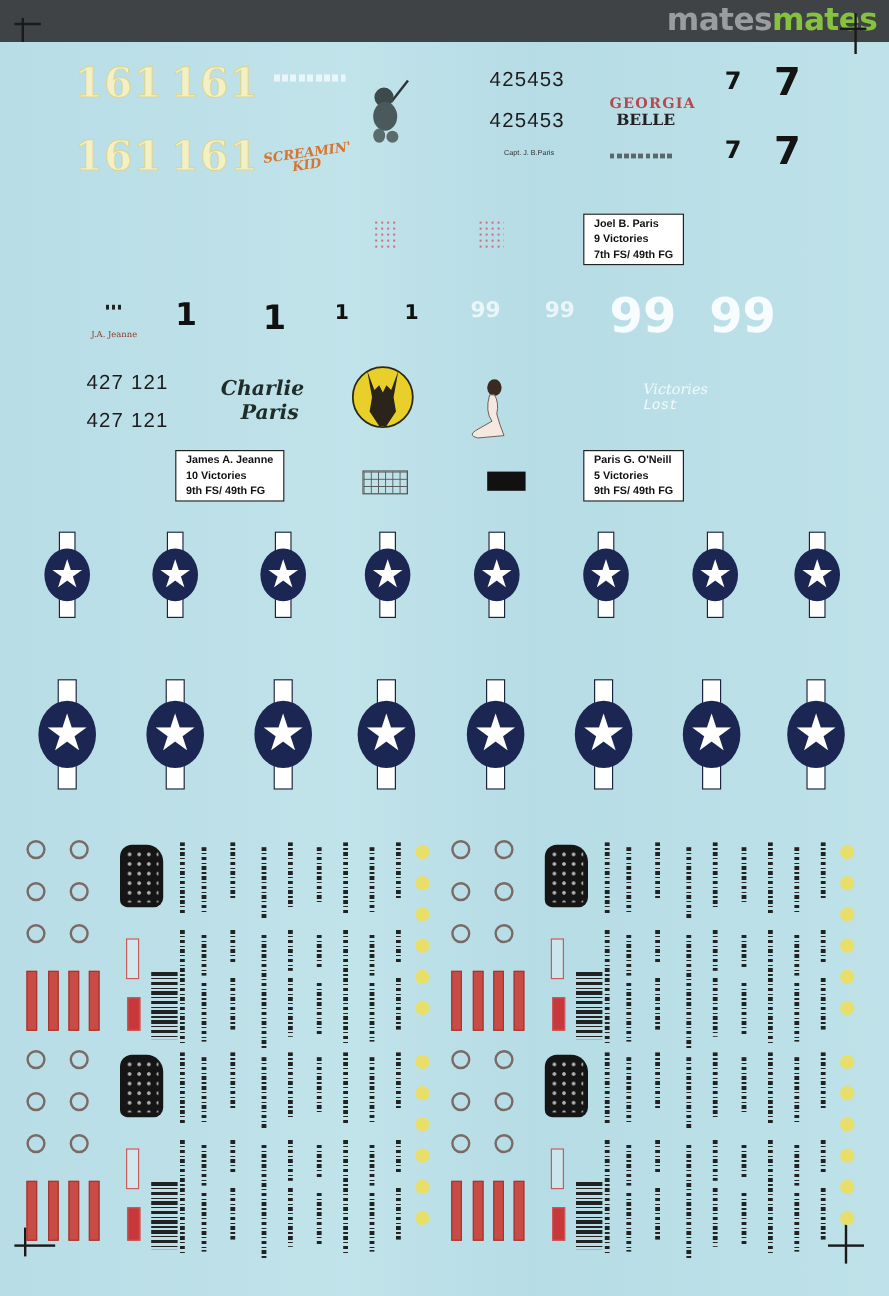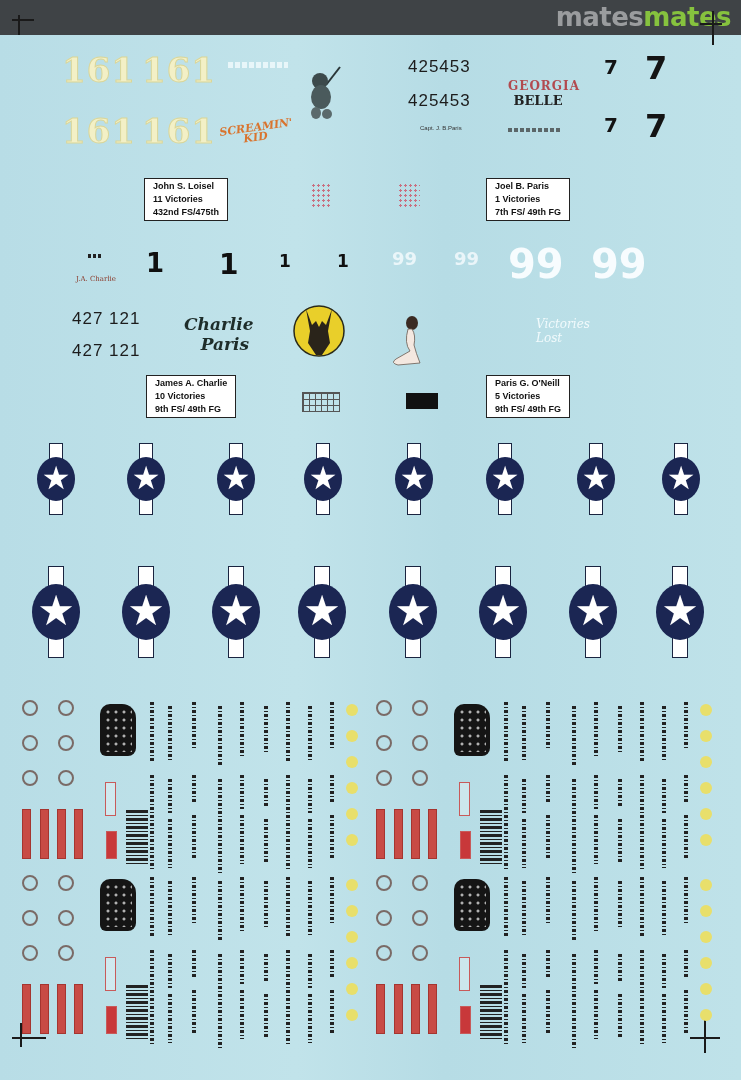--- a/index.html
+++ b/index.html
@@ -99,35 +99,30 @@
   <div class="abs" style="left:508px;top:44px;width:60px;text-align:center;">
     <div class="georgia">GEORGIA</div>
     <div class="belle">BELLE</div>
   </div>
 
   <div class="abs seven" style="left:604px;top:20px;font-size:20px;">7</div>
   <div class="abs seven" style="left:645px;top:14px;font-size:32px;">7</div>
   <div class="abs seven" style="left:604px;top:78px;font-size:20px;">7</div>
   <div class="abs seven" style="left:645px;top:72px;font-size:32px;">7</div>
 
-  <div class="victory" style="left:144px;top:143px;">
-    <div>John S. Loisel</div>
-    <div>11 Victories</div>
-    <div>432nd FS/475th</div>
-  </div>
   <div class="dotgrid" style="left:311px;top:148px;width:20px;height:24px;"></div>
   <div class="dotgrid" style="left:398px;top:148px;width:22px;height:24px;"></div>
   <div class="victory" style="left:486px;top:143px;">
     <div>Joel B. Paris</div>
-    <div>1 Victories</div>
+    <div>9 Victories</div>
     <div>7th FS/ 49th FG</div>
   </div>
 
   <div class="abs" style="left:88px;top:219px;width:14px;height:4px;background:repeating-linear-gradient(90deg,#222 0 3px,transparent 3px 5px);"></div>
-  <div class="abs watkins-small" style="left:76px;top:240px;">J.A. Charlie</div>
+  <div class="abs watkins-small" style="left:76px;top:240px;">J.A. Jeanne</div>
   <div class="abs one" style="left:146px;top:213px;font-size:26px;">1</div>
   <div class="abs one" style="left:219px;top:213px;font-size:28px;">1</div>
   <div class="abs one" style="left:279px;top:216px;font-size:17px;">1</div>
   <div class="abs one" style="left:337px;top:216px;font-size:17px;">1</div>
   <div class="abs nine" style="left:392px;top:213px;font-size:18px;opacity:.8;">99</div>
   <div class="abs nine" style="left:454px;top:213px;font-size:18px;opacity:.8;">99</div>
   <div class="abs nine" style="left:508px;top:206px;font-size:40px;">99</div>
   <div class="abs nine" style="left:591px;top:206px;font-size:40px;">99</div>
 
   <div class="abs serial" style="left:72px;top:274px;">427 121</div>
@@ -142,25 +137,25 @@
     <path d="M14 6 L20 22 L24 18 L27 24 L30 18 L34 22 L40 6 L36 28 L38 40 L30 52 L24 52 L16 40 L18 28 Z" fill="#2a241a"></path>
   </svg>
 
   <svg class="abs" style="left:386px;top:278px;" width="46" height="56" viewBox="0 0 46 56">
     <ellipse cx="26" cy="10" rx="6" ry="7" fill="#3a2a22"></ellipse>
     <path d="M22 16 Q18 30 24 38 L10 46 Q4 50 12 52 L34 50 Q30 40 28 32 Q30 22 26 16 Z" fill="#f4e8e0" stroke="#6a5a50" stroke-width="0.8"></path>
   </svg>
 
   <div class="abs beautiful" style="left:536px;top:282px;">
     <div>Victories</div>
-    <div style="padding-left:-4px;">Lost</div>
+    <div style="padding-left:-4px;font-family:Liberation Mono, monospace;">Lost</div>
   </div>
 
   <div class="victory" style="left:146px;top:340px;">
-    <div>James A. Charlie</div>
+    <div>James A. Jeanne</div>
     <div>10 Victories</div>
     <div>9th FS/ 49th FG</div>
   </div>
   <div class="abs" style="left:302px;top:357px;width:36px;height:18px;border:1px solid #555;background-image:linear-gradient(#555 1px,transparent 1px),linear-gradient(90deg,#555 1px,transparent 1px);background-size:6px 6px;"></div>
   <div class="abs" style="left:406px;top:358px;width:32px;height:16px;background:#111;"></div>
   <div class="victory" style="left:486px;top:340px;">
     <div>Paris G. O'Neill</div>
     <div>5 Victories</div>
     <div>9th FS/ 49th FG</div>
   </div>

